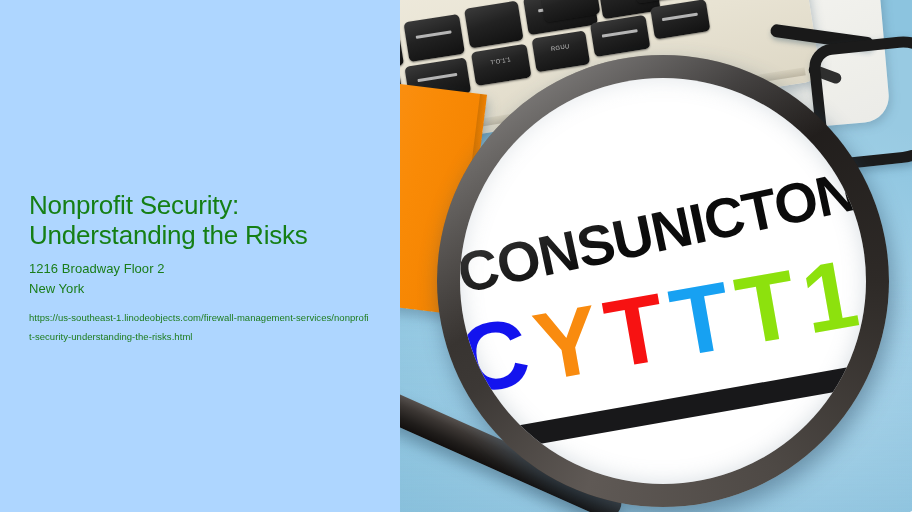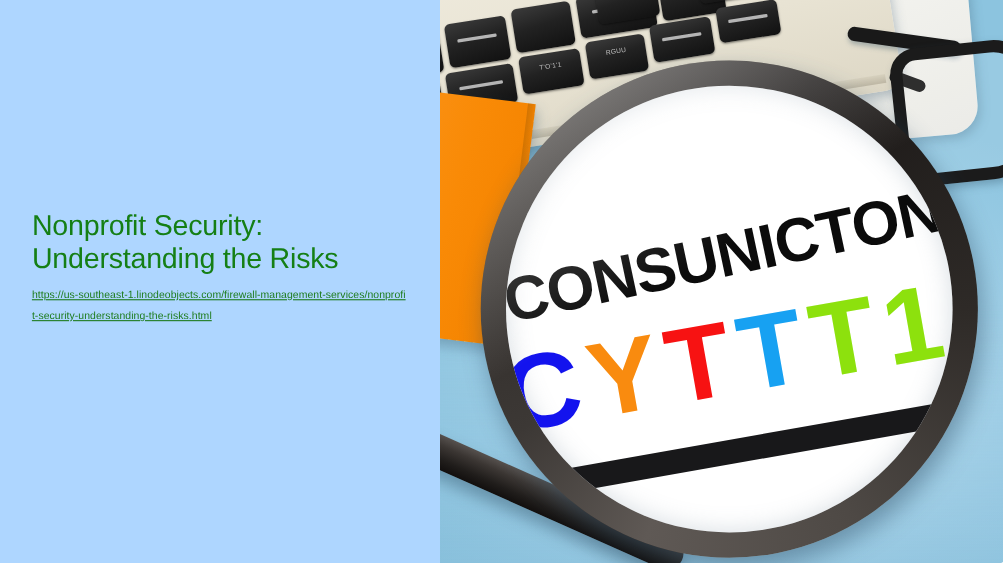--- a/index.html
+++ b/index.html
@@ -65,21 +65,20 @@
   }
 
   #source-url {
     color: #1e7c1e;
     font-size: 9.5px;
     line-height: 19px;
     margin: 9px 0 0 0;
     width: 340px;
     word-break: break-all;
     letter-spacing: 0.05px;
-    text-decoration: underline;
   }
 
   
   #photo-panel {
     position: absolute;
     left: 400px;
     top: 0;
     width: 512px;
     height: 512px;
     overflow: hidden;
@@ -352,21 +351,23 @@
 <div id="slide">
 
   <div id="left-panel">
     <div id="text-block">
 
       <div id="page-title">Nonprofit Security:
 Understanding the Risks</div>
 
 
 
-
+      <p class="contact-line">1216 Broadway Floor 2</p>
+
+      <p class="contact-line">New York</p>
 
 
       <p id="source-url">https://us-southeast-1.linodeobjects.com/firewall-management-services/nonprofit-security-understanding-the-risks.html</p>
     </div>
   </div>
 
   <div id="photo-panel">
 
     <div class="desk"></div>
     <div class="desk-shade"></div>

